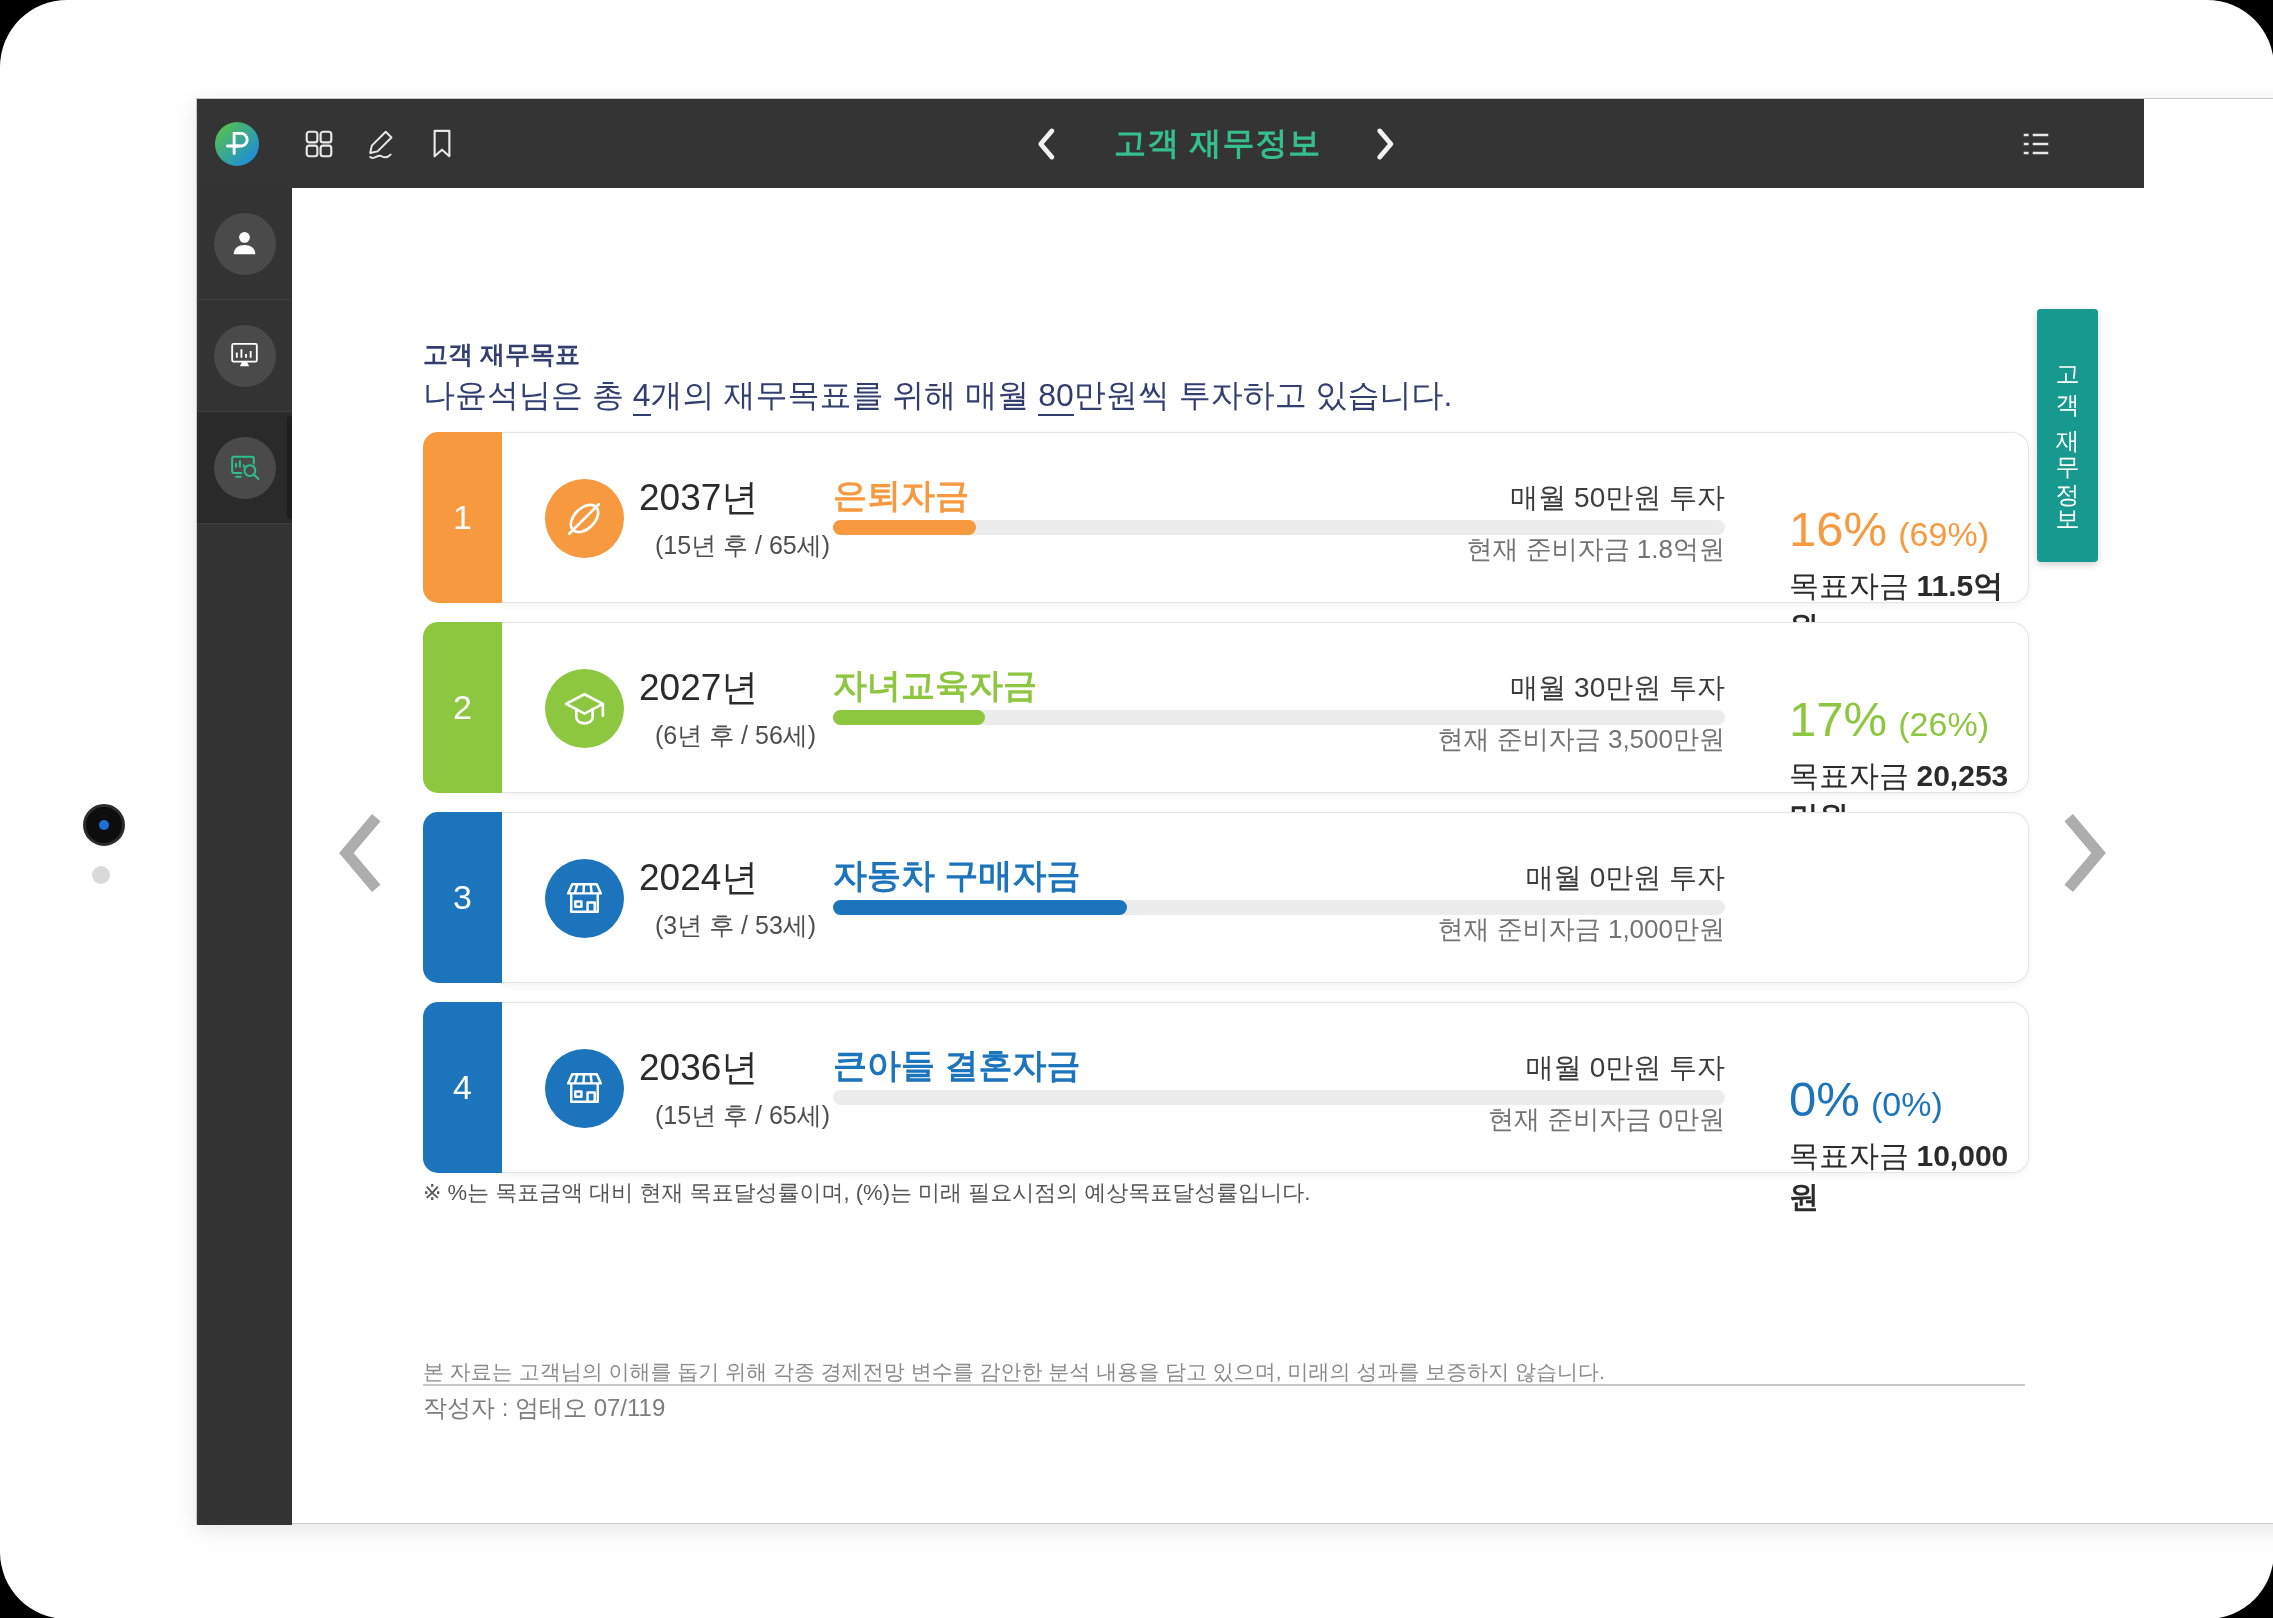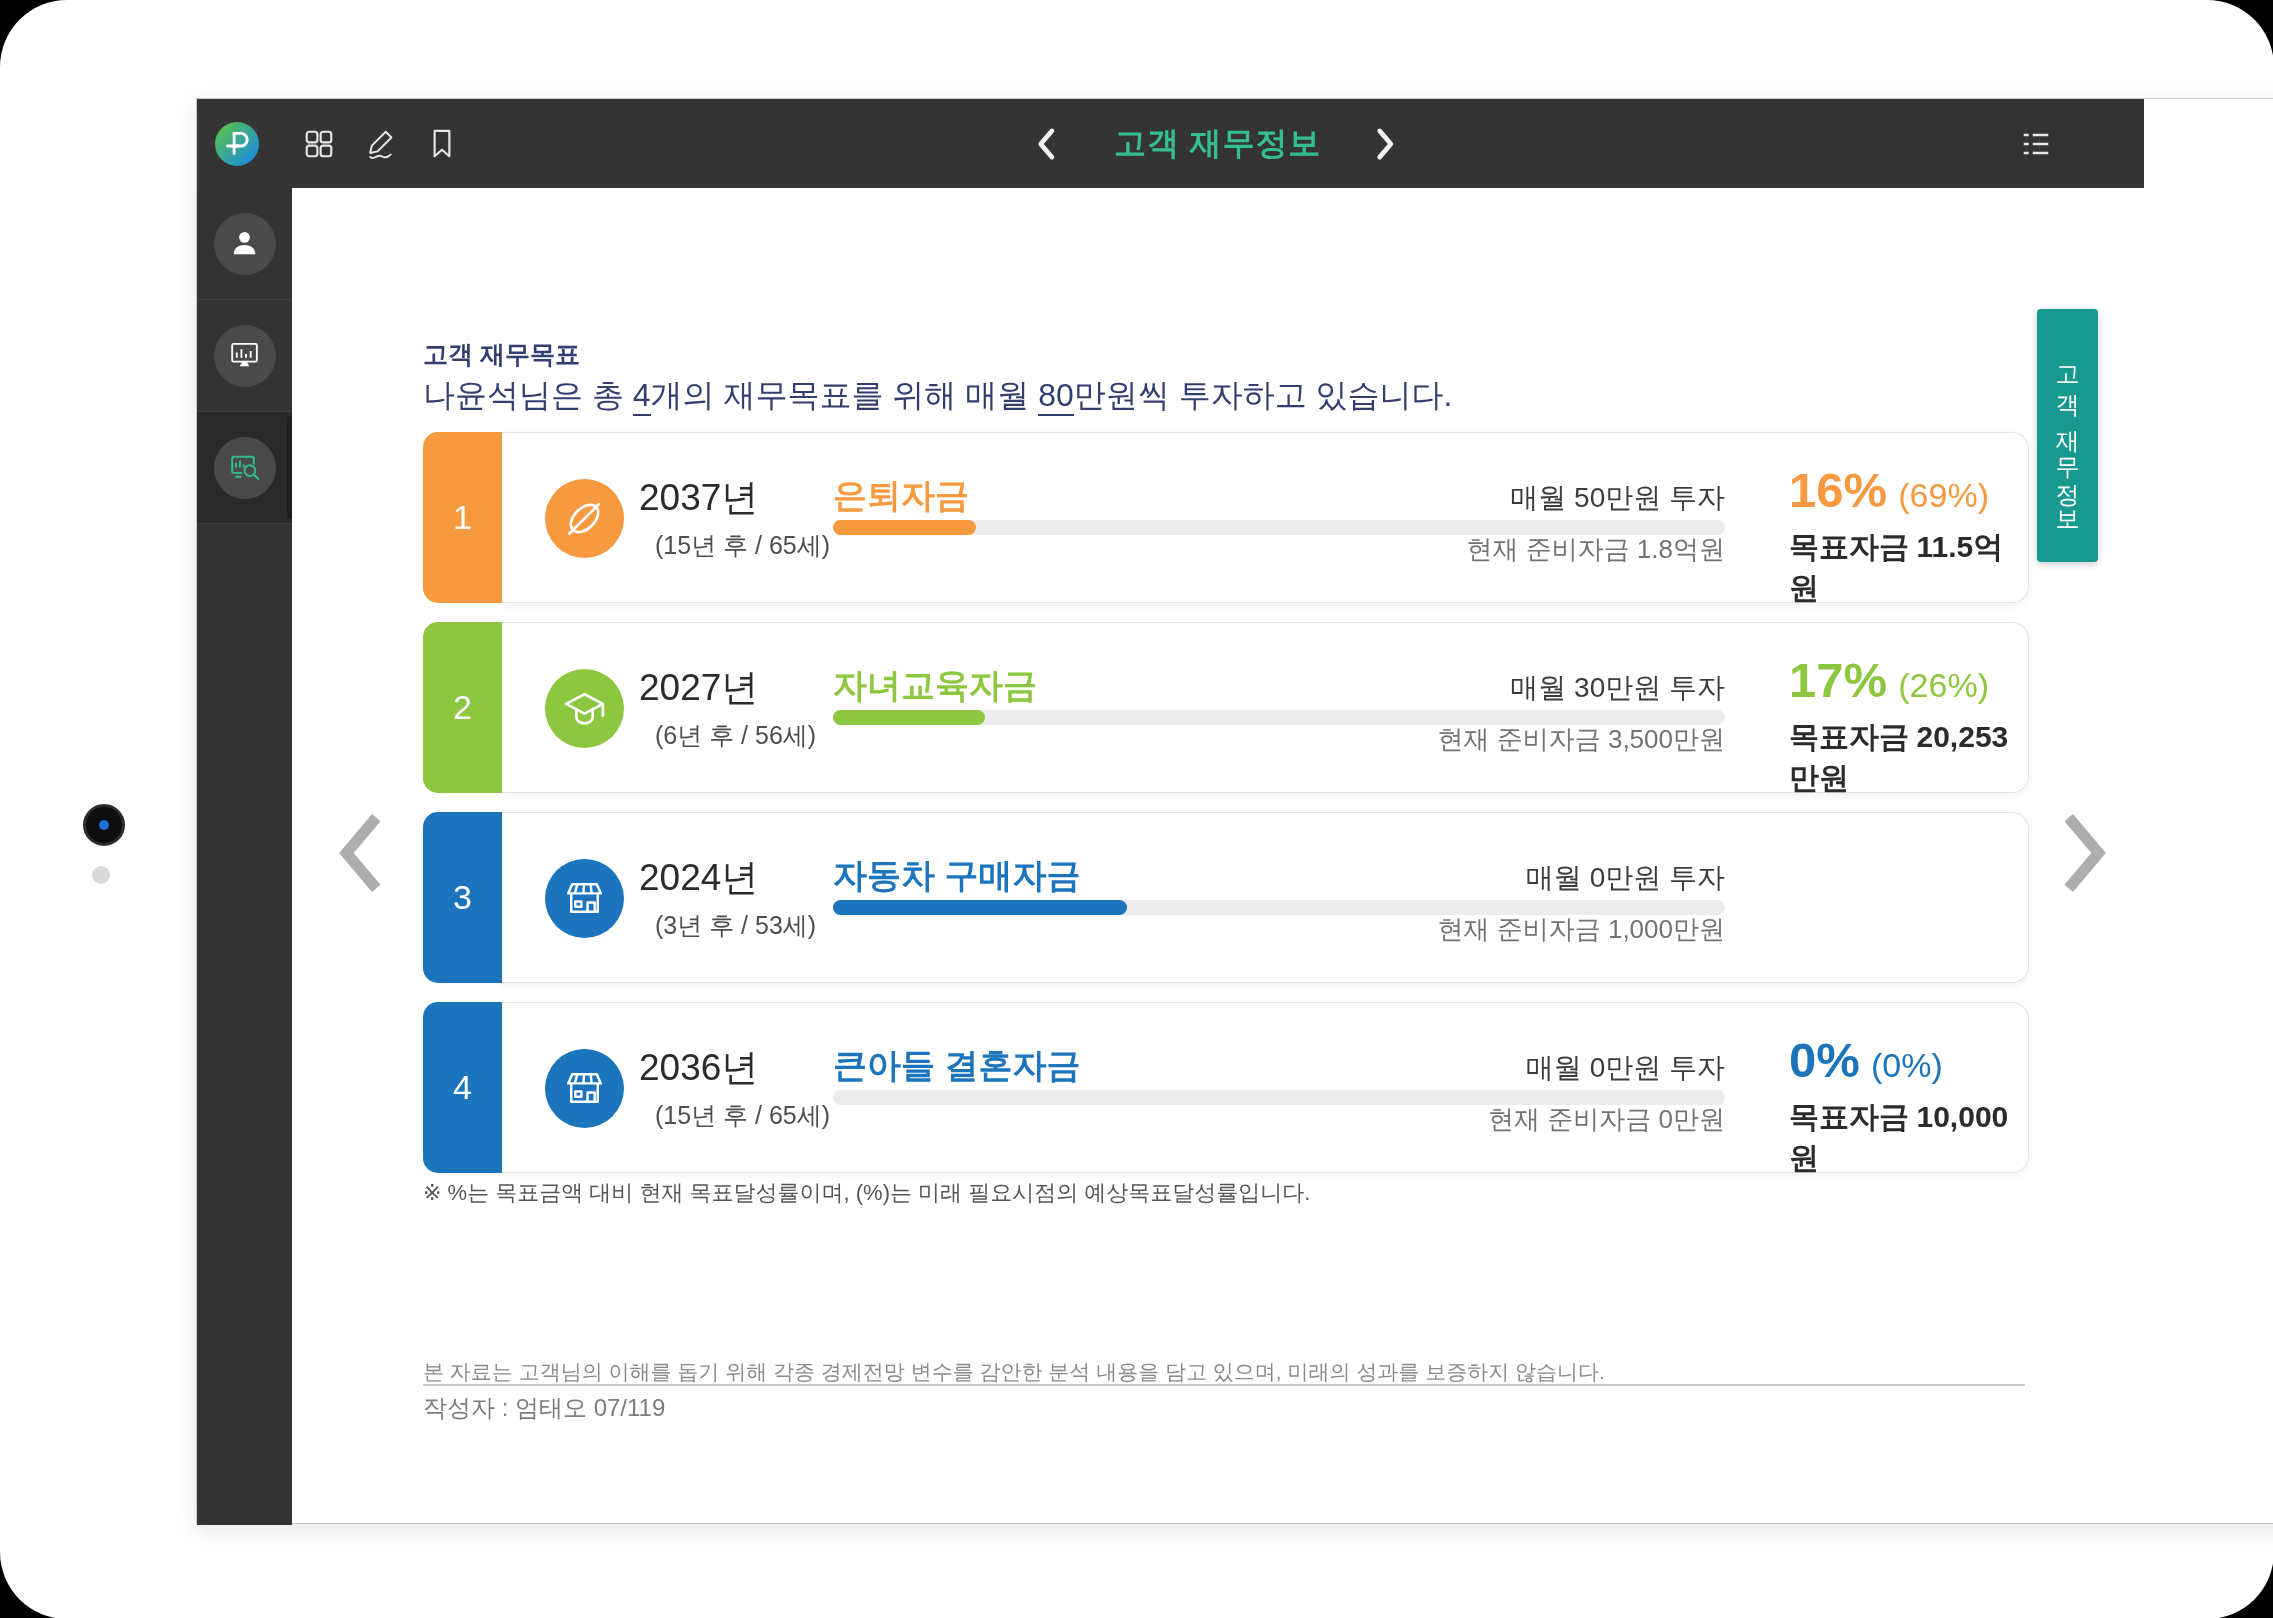--- a/index.html
+++ b/index.html
@@ -49,24 +49,24 @@
   .icon-circle[data-icon="store-icon"] .ic-store{display:block;}
   .year{position:absolute;left:216px;top:41px;font-size:37px;font-weight:400;color:#2b2b2b;}
   .age-note{position:absolute;left:232px;top:97px;font-size:25px;color:#4e4e4e;}
   .goal-name{position:absolute;left:410px;top:41px;font-size:34px;font-weight:700;color:var(--accent);}
   .monthly{position:absolute;right:304px;top:47px;font-size:28px;color:#3c3c3c;}
   .bar{position:absolute;left:410px;top:88px;width:892px;height:15px;background:#ECECEC;border-radius:7.5px;}
   .bar-fill{height:15px;border-radius:7.5px;background:var(--accent);width:0;}
   .current{position:absolute;right:304px;top:100px;font-size:26px;color:#737373;}
   .right-col{position:absolute;left:1366px;top:30px;}
   .pct-line{display:flex;align-items:baseline;gap:11.2px;color:var(--accent);}
-  .pct-main{font-size:49px;font-weight:700;}
+  .pct-main{font-size:49px;font-weight:400;margin-top:39px;}
   .pct-sub{font-size:34px;font-weight:400;}
   .target-line{margin-top:9.4px;font-size:30px;color:#2b2b2b;}
-  .target-label{font-weight:700;}
+  .target-label{font-weight:400;}
   .target-value{font-weight:600;margin-left:7.5px;}
 
   .footnote{position:absolute;left:226px;top:1079px;font-size:22px;color:#555;}
 
   
   .side-tab{position:absolute;left:1840px;top:210px;width:61px;height:253px;background:#17998F;border-radius:3.7px;box-shadow:0 2.8px 7.5px rgba(0,0,0,.18);display:flex;align-items:center;justify-content:center;cursor:pointer;}
   .side-tab span{writing-mode:vertical-rl;color:#fff;font-size:24px;letter-spacing:2.8px;white-space:nowrap;}
 
   
   .nav-chevron{position:absolute;width:49px;height:82px;cursor:pointer;}

